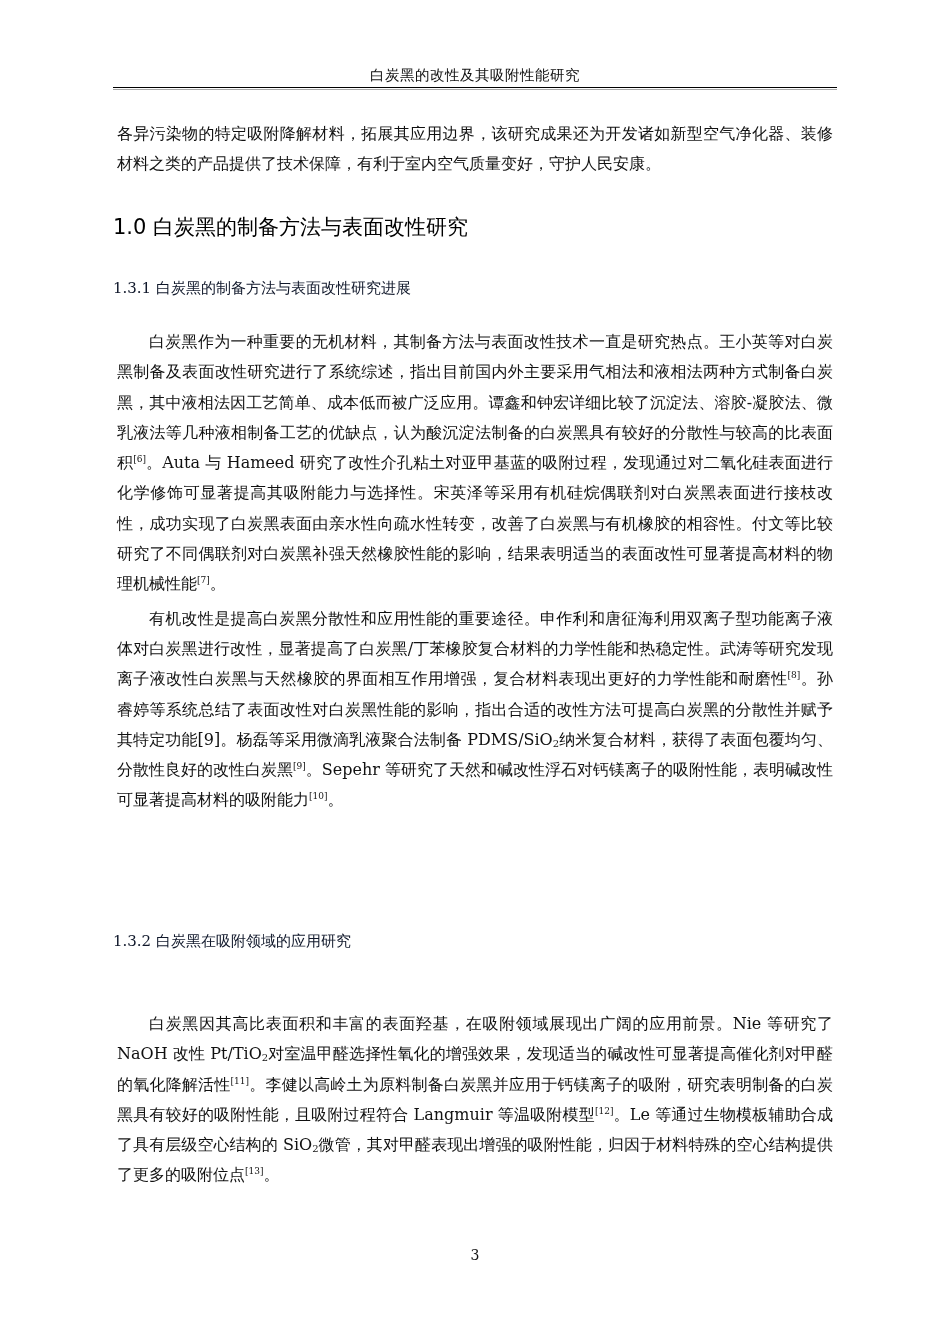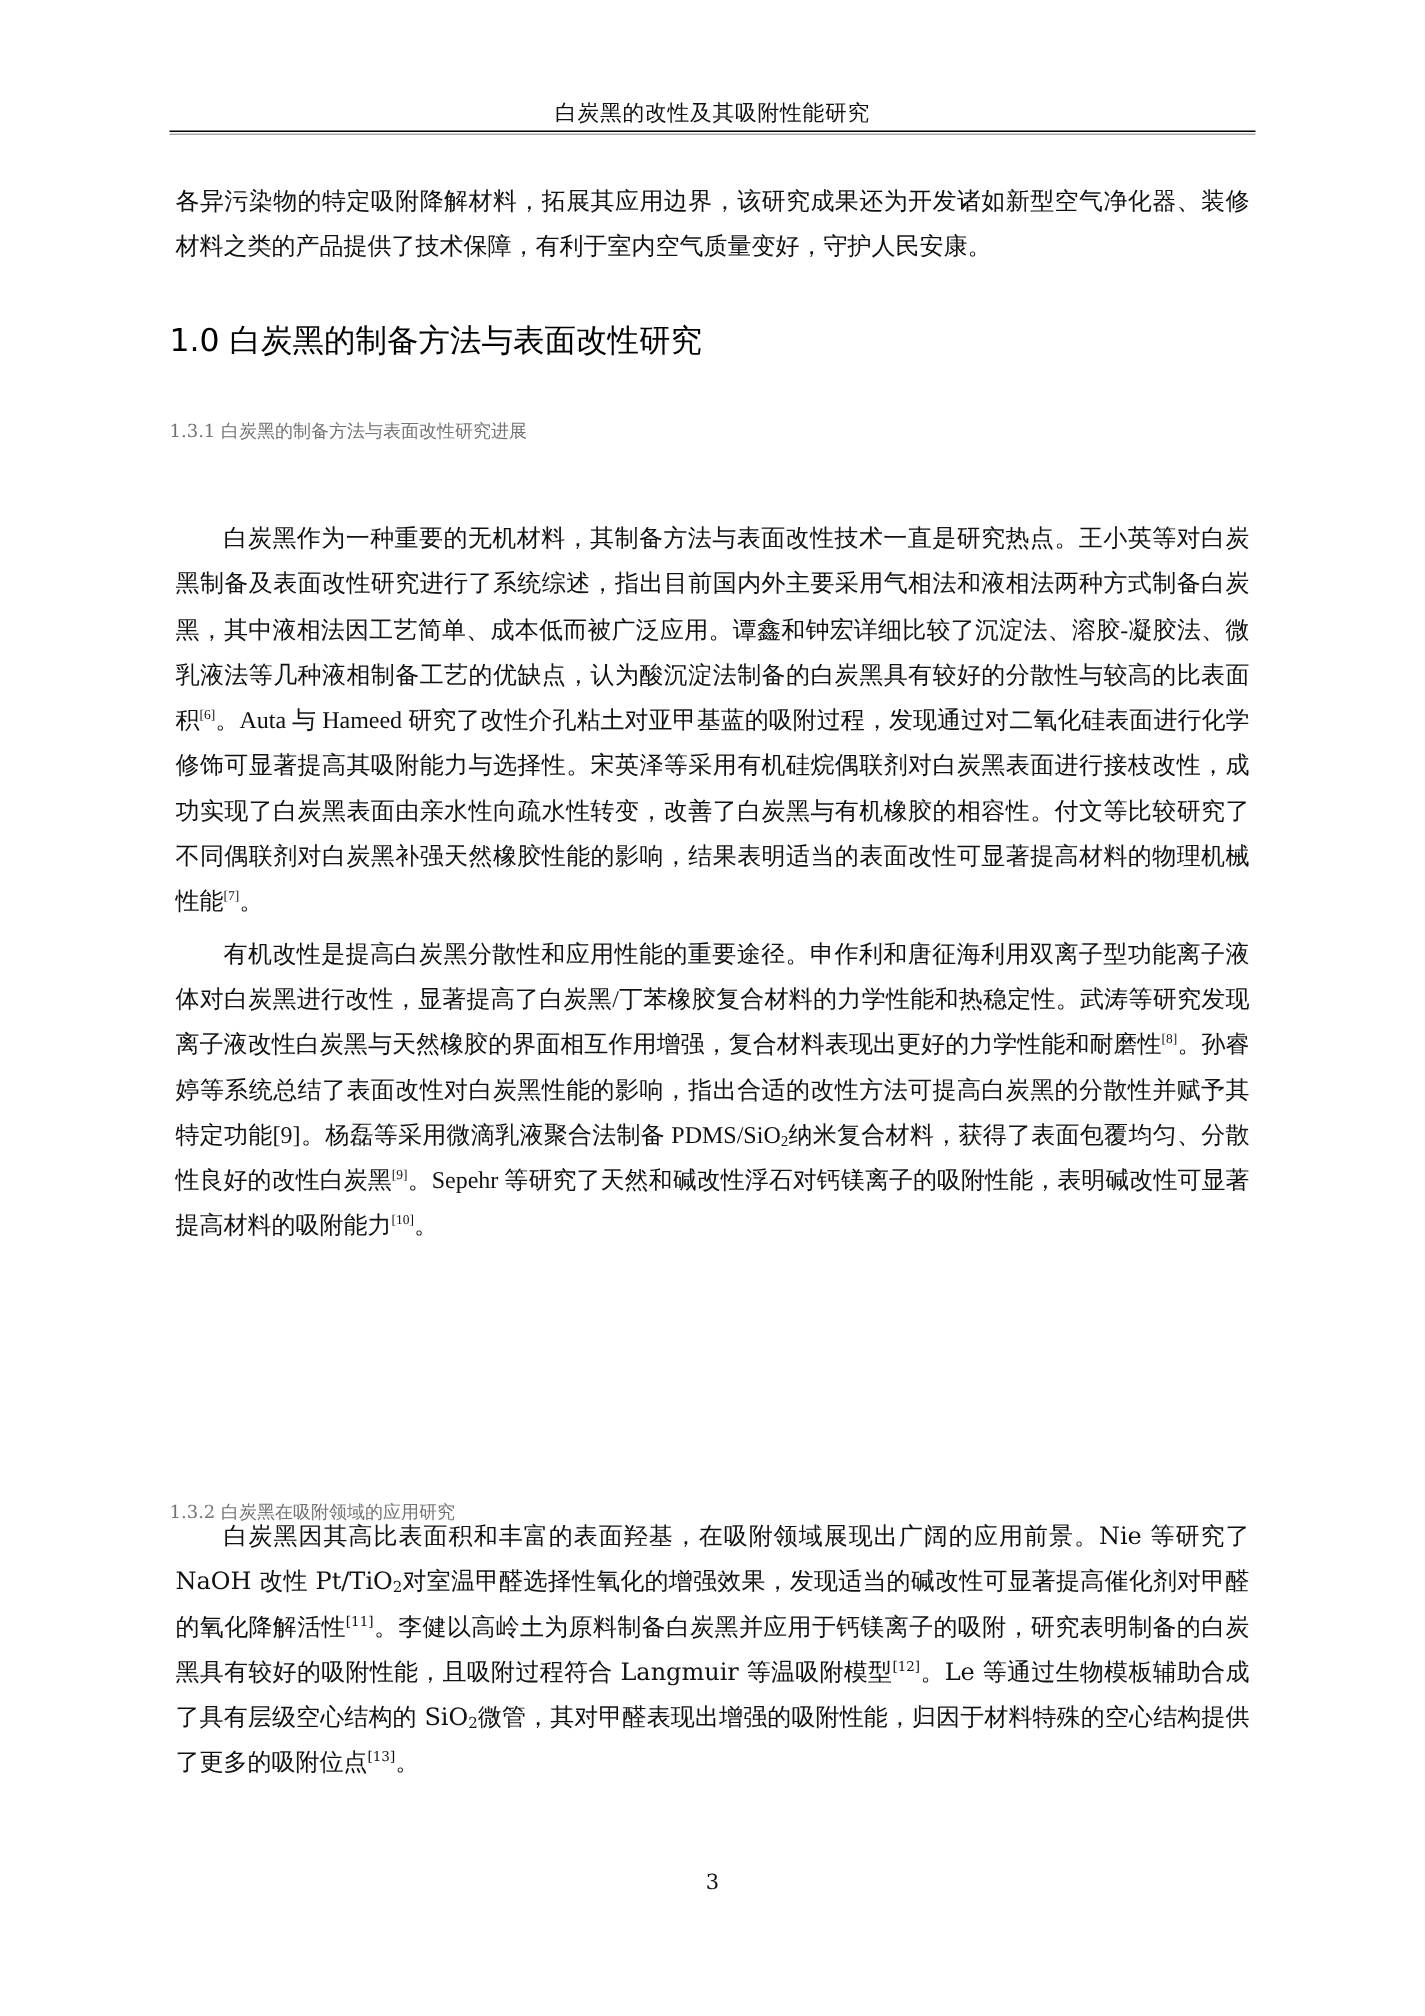--- a/index.html
+++ b/index.html
@@ -10,21 +10,21 @@
                   font-size: 14.5px; letter-spacing: 0.5px; color: #111; }
   .header-rule { position: absolute; left: 113px; width: 724px; top: 87px; height: 0;
                  border-top: 1.5px solid #000; }
   .header-rule2 { position: absolute; left: 113px; width: 724px; top: 89px; height: 0;
                   border-top: 0.8px solid #aaa; }
   .body { position: absolute; left: 113px; width: 724px; }
   p { margin: 4px; font-size: 16px; line-height: 30.3px; text-align: justify; text-align-last: left; }
   p.indent { text-indent: 32px; }
   .h2 { position: absolute; left: 113px; top: 213px; font-family: "DejaVu Sans", "Liberation Sans", sans-serif;
         font-size: 21px; color: #000; }
-  .h3 { position: absolute; left: 113px; font-size: 12px; color: #737373; }
+  .h3 { position: absolute; left: 113px; font-size: 15px; color: #0f172a; }
   sup { font-size: 9px; vertical-align: 6px; line-height: 0; }
   sub { font-size: 10px; vertical-align: -2px; line-height: 0; }
   .page-number { position: absolute; top: 1247px; left: 0; width: 950px; text-align: center; font-size: 14px; }
 </style>
 </head>
 <body>
 
 <div class="page">
 
   <div class="header-title">白炭黑的改性及其吸附性能研究</div>
@@ -32,25 +32,25 @@
   <div class="header-rule2"></div>
 
   <div class="body" style="top:115px;">
     <p>各异污染物的特定吸附降解材料，拓展其应用边界，该研究成果还为开发诸如新型空气净化器、装修材料之类的产品提供了技术保障，有利于室内空气质量变好，守护人民安康。</p>
   </div>
 
   <div class="h2">1.0  白炭黑的制备方法与表面改性研究</div>
 
   <div class="h3" style="top:279px;">1.3.1  白炭黑的制备方法与表面改性研究进展</div>
 
-  <div class="body" style="top:341px;font-family:Liberation Serif, serif;">
+  <div class="body" style="top:323px;">
     <p class="indent"><span>白炭黑作为一种重要的无机材料，其制备方法与表面改性技术一直是研究热点。王小英等对白炭黑制备及表面改性研究进行了系统综述，指出目前国内外主要采用气相法和液相法两种方式制备白炭黑，其中液相法因工艺简单、成本低而被广泛应用。谭鑫和钟宏详细比较了沉淀法、溶胶-凝胶法、微乳液法等几种液相制备工艺的优缺点，认为酸沉淀法制备的白炭黑具有较好的分散性与较高的比表面积</span><sup>[6]</sup><span>。Auta 与 Hameed 研究了改性介孔粘土对亚甲基蓝的吸附过程，发现通过对二氧化硅表面进行化学修饰可显著提高其吸附能力与选择性。宋英泽等采用有机硅烷偶联剂对白炭黑表面进行接枝改性，成功实现了白炭黑表面由亲水性向疏水性转变，改善了白炭黑与有机橡胶的相容性。付文等比较研究了不同偶联剂对白炭黑补强天然橡胶性能的影响，结果表明适当的表面改性可显著提高材料的物理机械性能</span><sup>[7]</sup><span>。</span></p>
     <p class="indent"><span>有机改性是提高白炭黑分散性和应用性能的重要途径。申作利和唐征海利用双离子型功能离子液体对白炭黑进行改性，显著提高了白炭黑/丁苯橡胶复合材料的力学性能和热稳定性。武涛等研究发现离子液改性白炭黑与天然橡胶的界面相互作用增强，复合材料表现出更好的力学性能和耐磨性</span><sup>[8]</sup><span>。孙睿婷等系统总结了表面改性对白炭黑性能的影响，指出合适的改性方法可提高白炭黑的分散性并赋予其特定功能[9]。杨磊等采用微滴乳液聚合法制备 PDMS/SiO</span><sub>2</sub><span>纳米复合材料，获得了表面包覆均匀、分散性良好的改性白炭黑</span><sup>[9]</sup><span>。Sepehr 等研究了天然和碱改性浮石对钙镁离子的吸附性能，表明碱改性可显著提高材料的吸附能力</span><sup>[10]</sup><span>。</span></p>
   </div>
 
-  <div class="h3" style="top:1000px;">1.3.2  白炭黑在吸附领域的应用研究</div>
+  <div class="h3" style="top:932px;">1.3.2  白炭黑在吸附领域的应用研究</div>
 
   <div class="body" style="top:1005px;">
     <p class="indent"><span>白炭黑因其高比表面积和丰富的表面羟基，在吸附领域展现出广阔的应用前景。Nie 等研究了 NaOH 改性 Pt/TiO</span><sub>2</sub><span>对室温甲醛选择性氧化的增强效果，发现适当的碱改性可显著提高催化剂对甲醛的氧化降解活性</span><sup>[11]</sup><span>。李健以高岭土为原料制备白炭黑并应用于钙镁离子的吸附，研究表明制备的白炭黑具有较好的吸附性能，且吸附过程符合 Langmuir 等温吸附模型</span><sup>[12]</sup><span>。Le 等通过生物模板辅助合成了具有层级空心结构的 SiO</span><sub>2</sub><span>微管，其对甲醛表现出增强的吸附性能，归因于材料特殊的空心结构提供了更多的吸附位点</span><sup>[13]</sup><span>。</span></p>
   </div>
 
   <div class="page-number">3</div>
 </div>
 
 </body></html>

